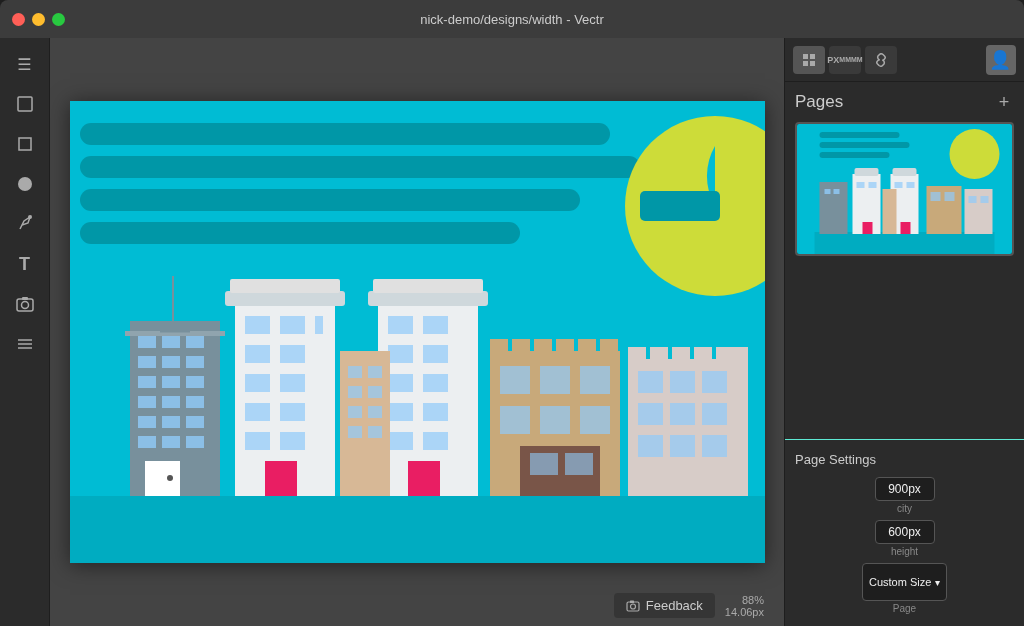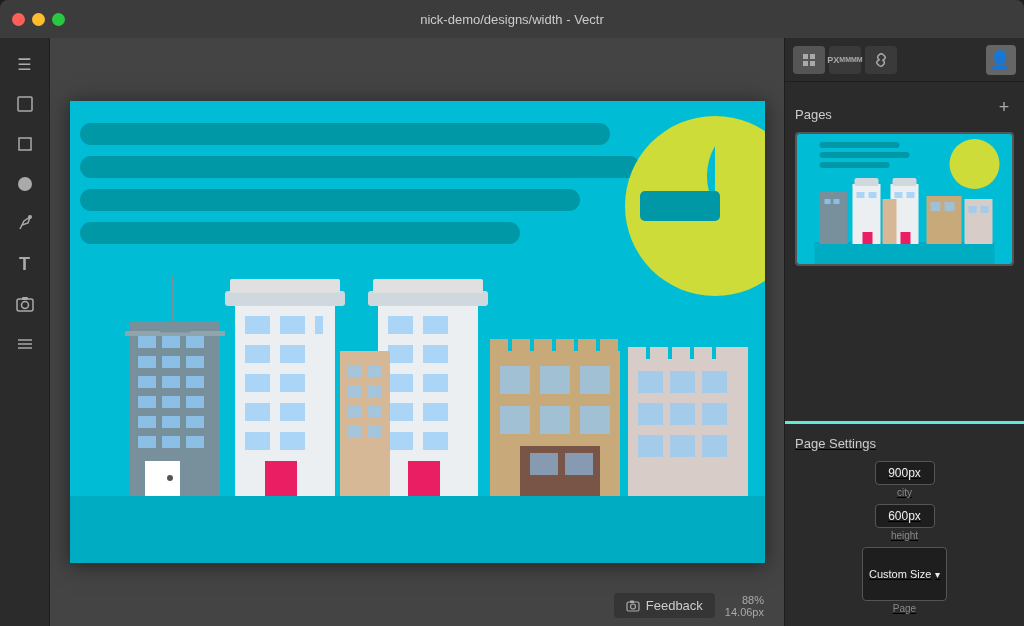--- a/index.html
+++ b/index.html
@@ -172,23 +172,22 @@
       flex: 1;
     }
     .pages-header {
       display: flex;
       align-items: center;
       justify-content: space-between;
       margin-bottom: 10px;
     }
     .pages-label {
       color: #ccc;
-      font-size: 13px;
+      font-size: 17px;
       font-weight: 500;
-      margin-top: 15px;
     }
     .add-page-btn {
       width: 20px;
       height: 20px;
       background: none;
       border: none;
       color: #aaa;
       font-size: 18px;
       cursor: pointer;
       line-height: 1;
@@ -212,23 +211,22 @@
     }
 
     .page-counter {
       color: #aaa;
       font-size: 12px;
       margin-top: 8px;
     }
 
     
     .page-settings {
-      border-top: 3px solid #5eead4;
+      border-top: 1px solid #5eead4;
       padding: 12px 10px;
-      text-decoration: underline;
     }
     .page-settings-label {
       color: #ccc;
       font-size: 13px;
       font-weight: 500;
       margin-bottom: 10px;
     }
     .dimension-inputs {
       display: flex;
       gap: 6px;
@@ -254,21 +252,21 @@
       color: #888;
       font-size: 10px;
       text-align: center;
     }
     .size-select {
       background: #1e1e1e;
       border: 1px solid #555;
       border-radius: 4px;
       color: #eee;
       font-size: 11px;
-      padding: 20px 6px;
+      padding: 12px 6px;
       cursor: pointer;
       display: flex;
       align-items: center;
       justify-content: space-between;
       min-width: 85px;
     }
   </style>
 </head>
 <body>
 

